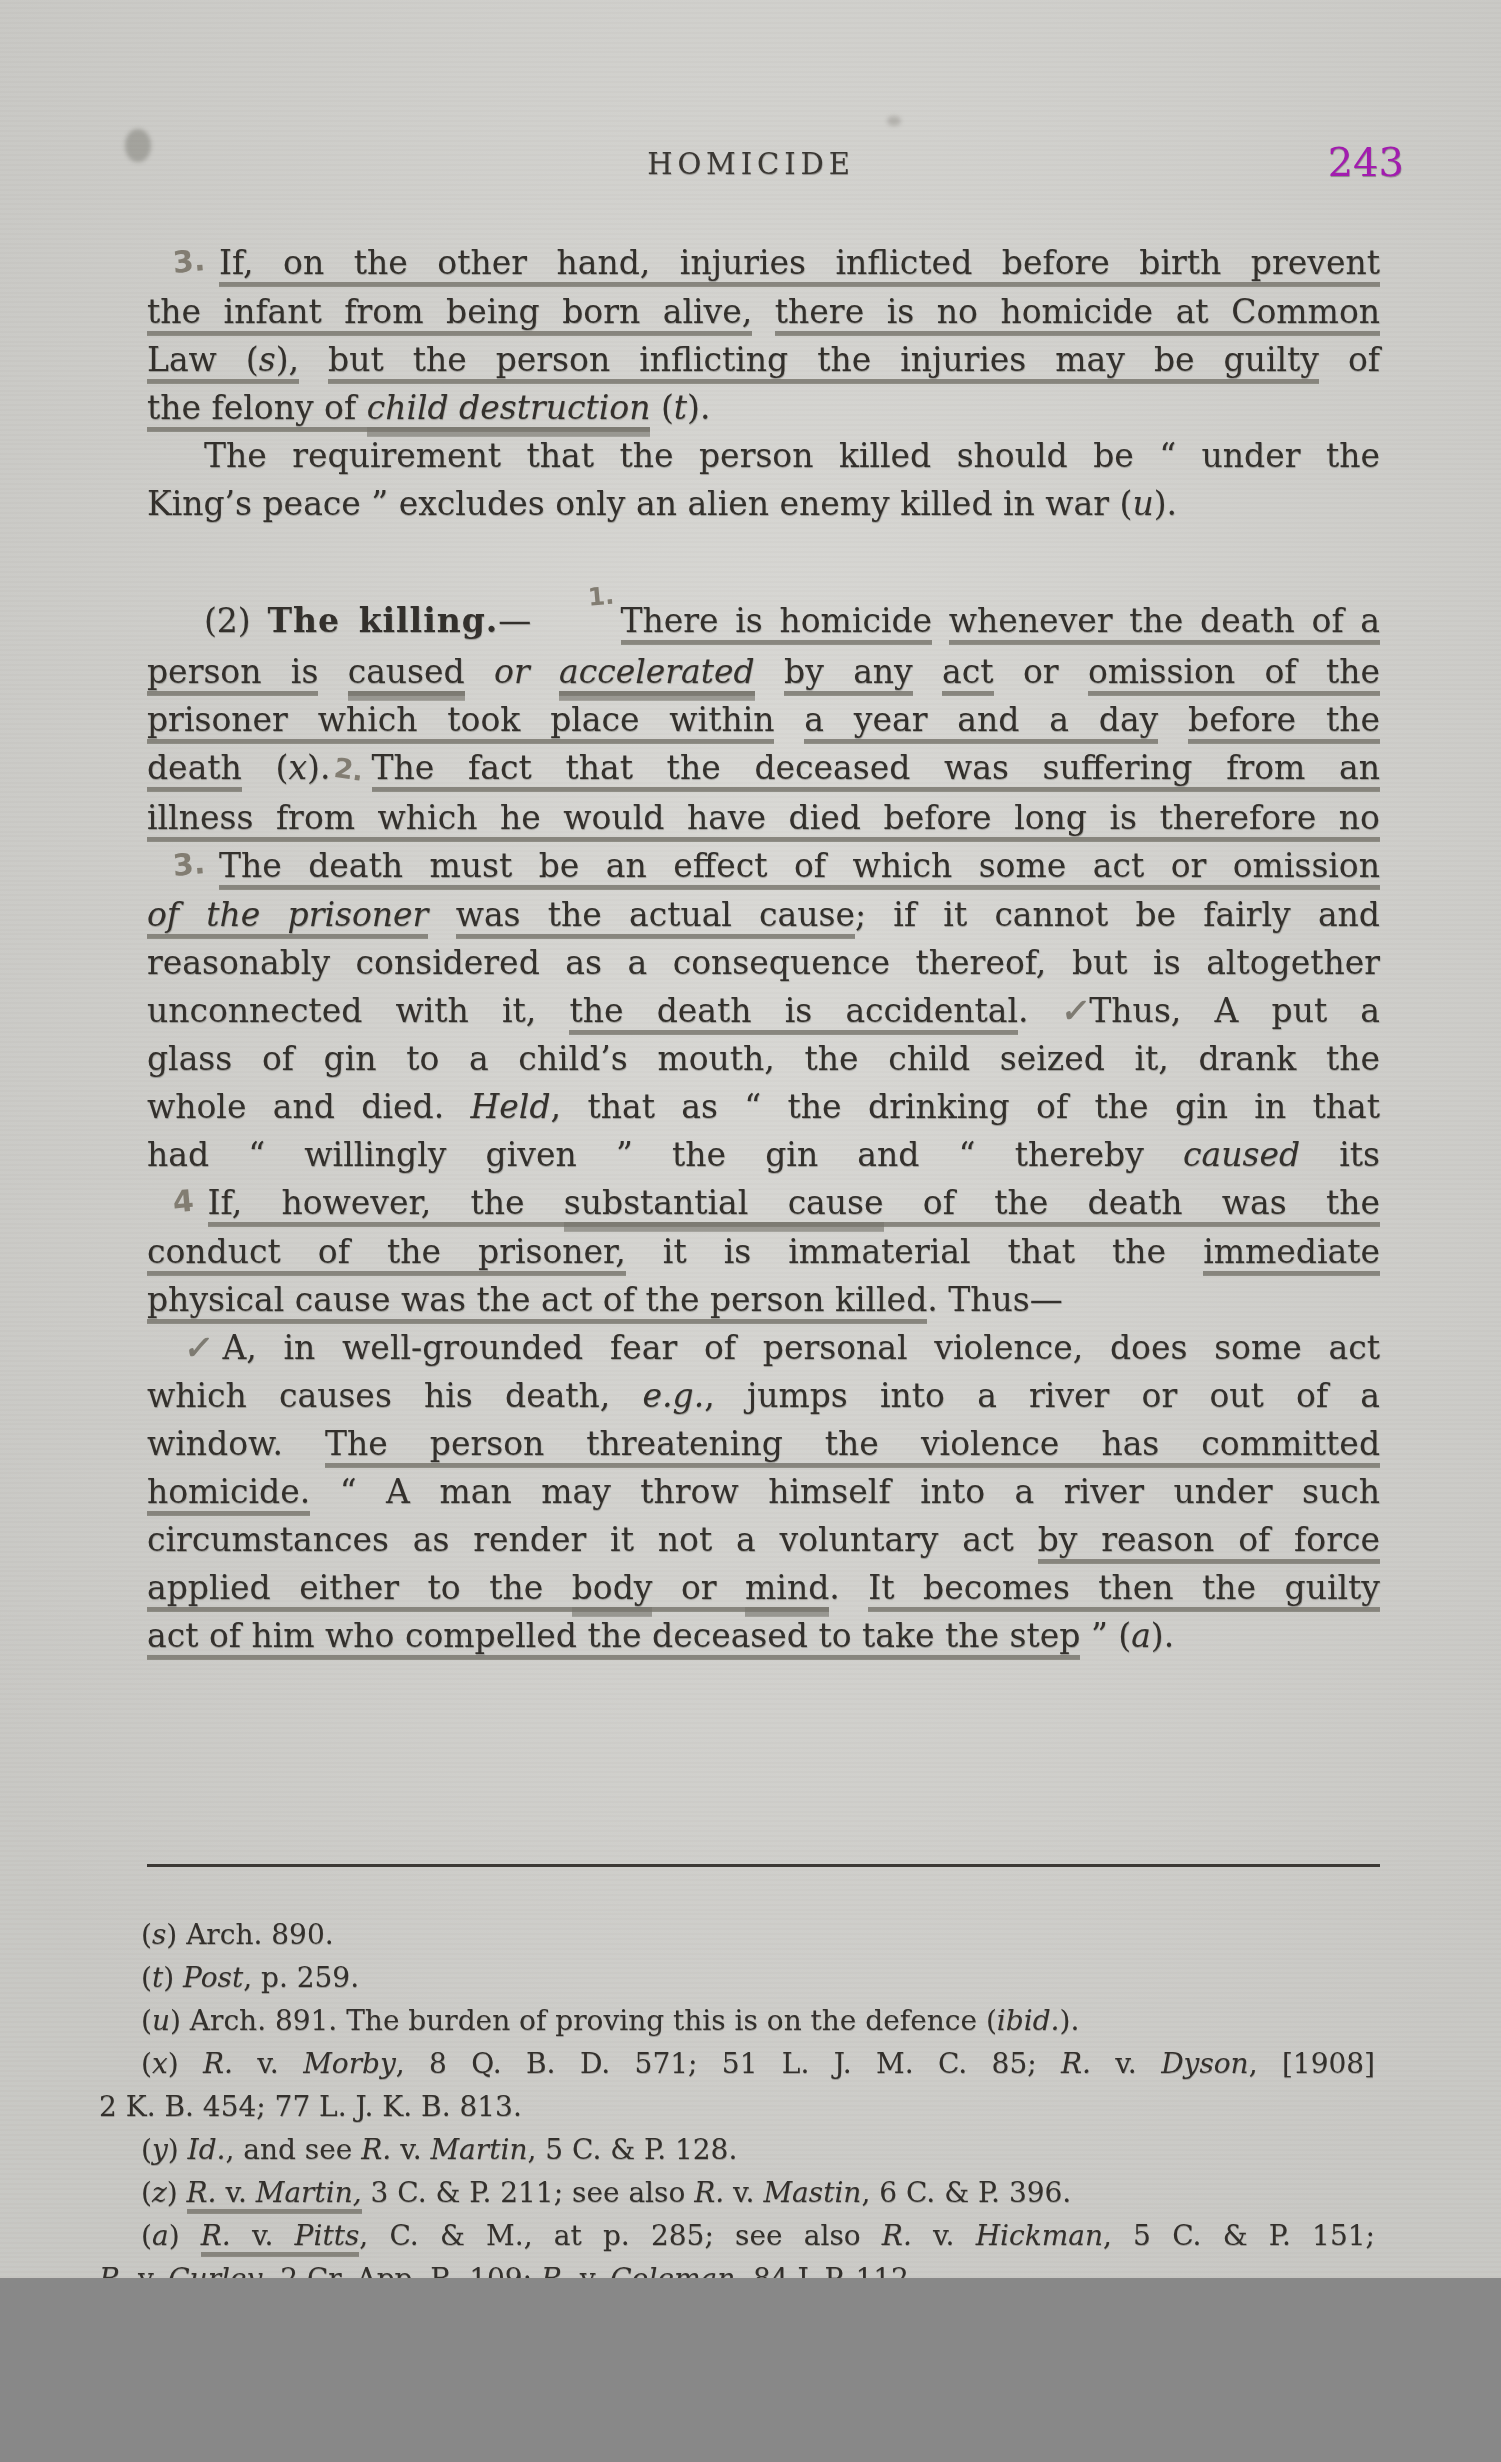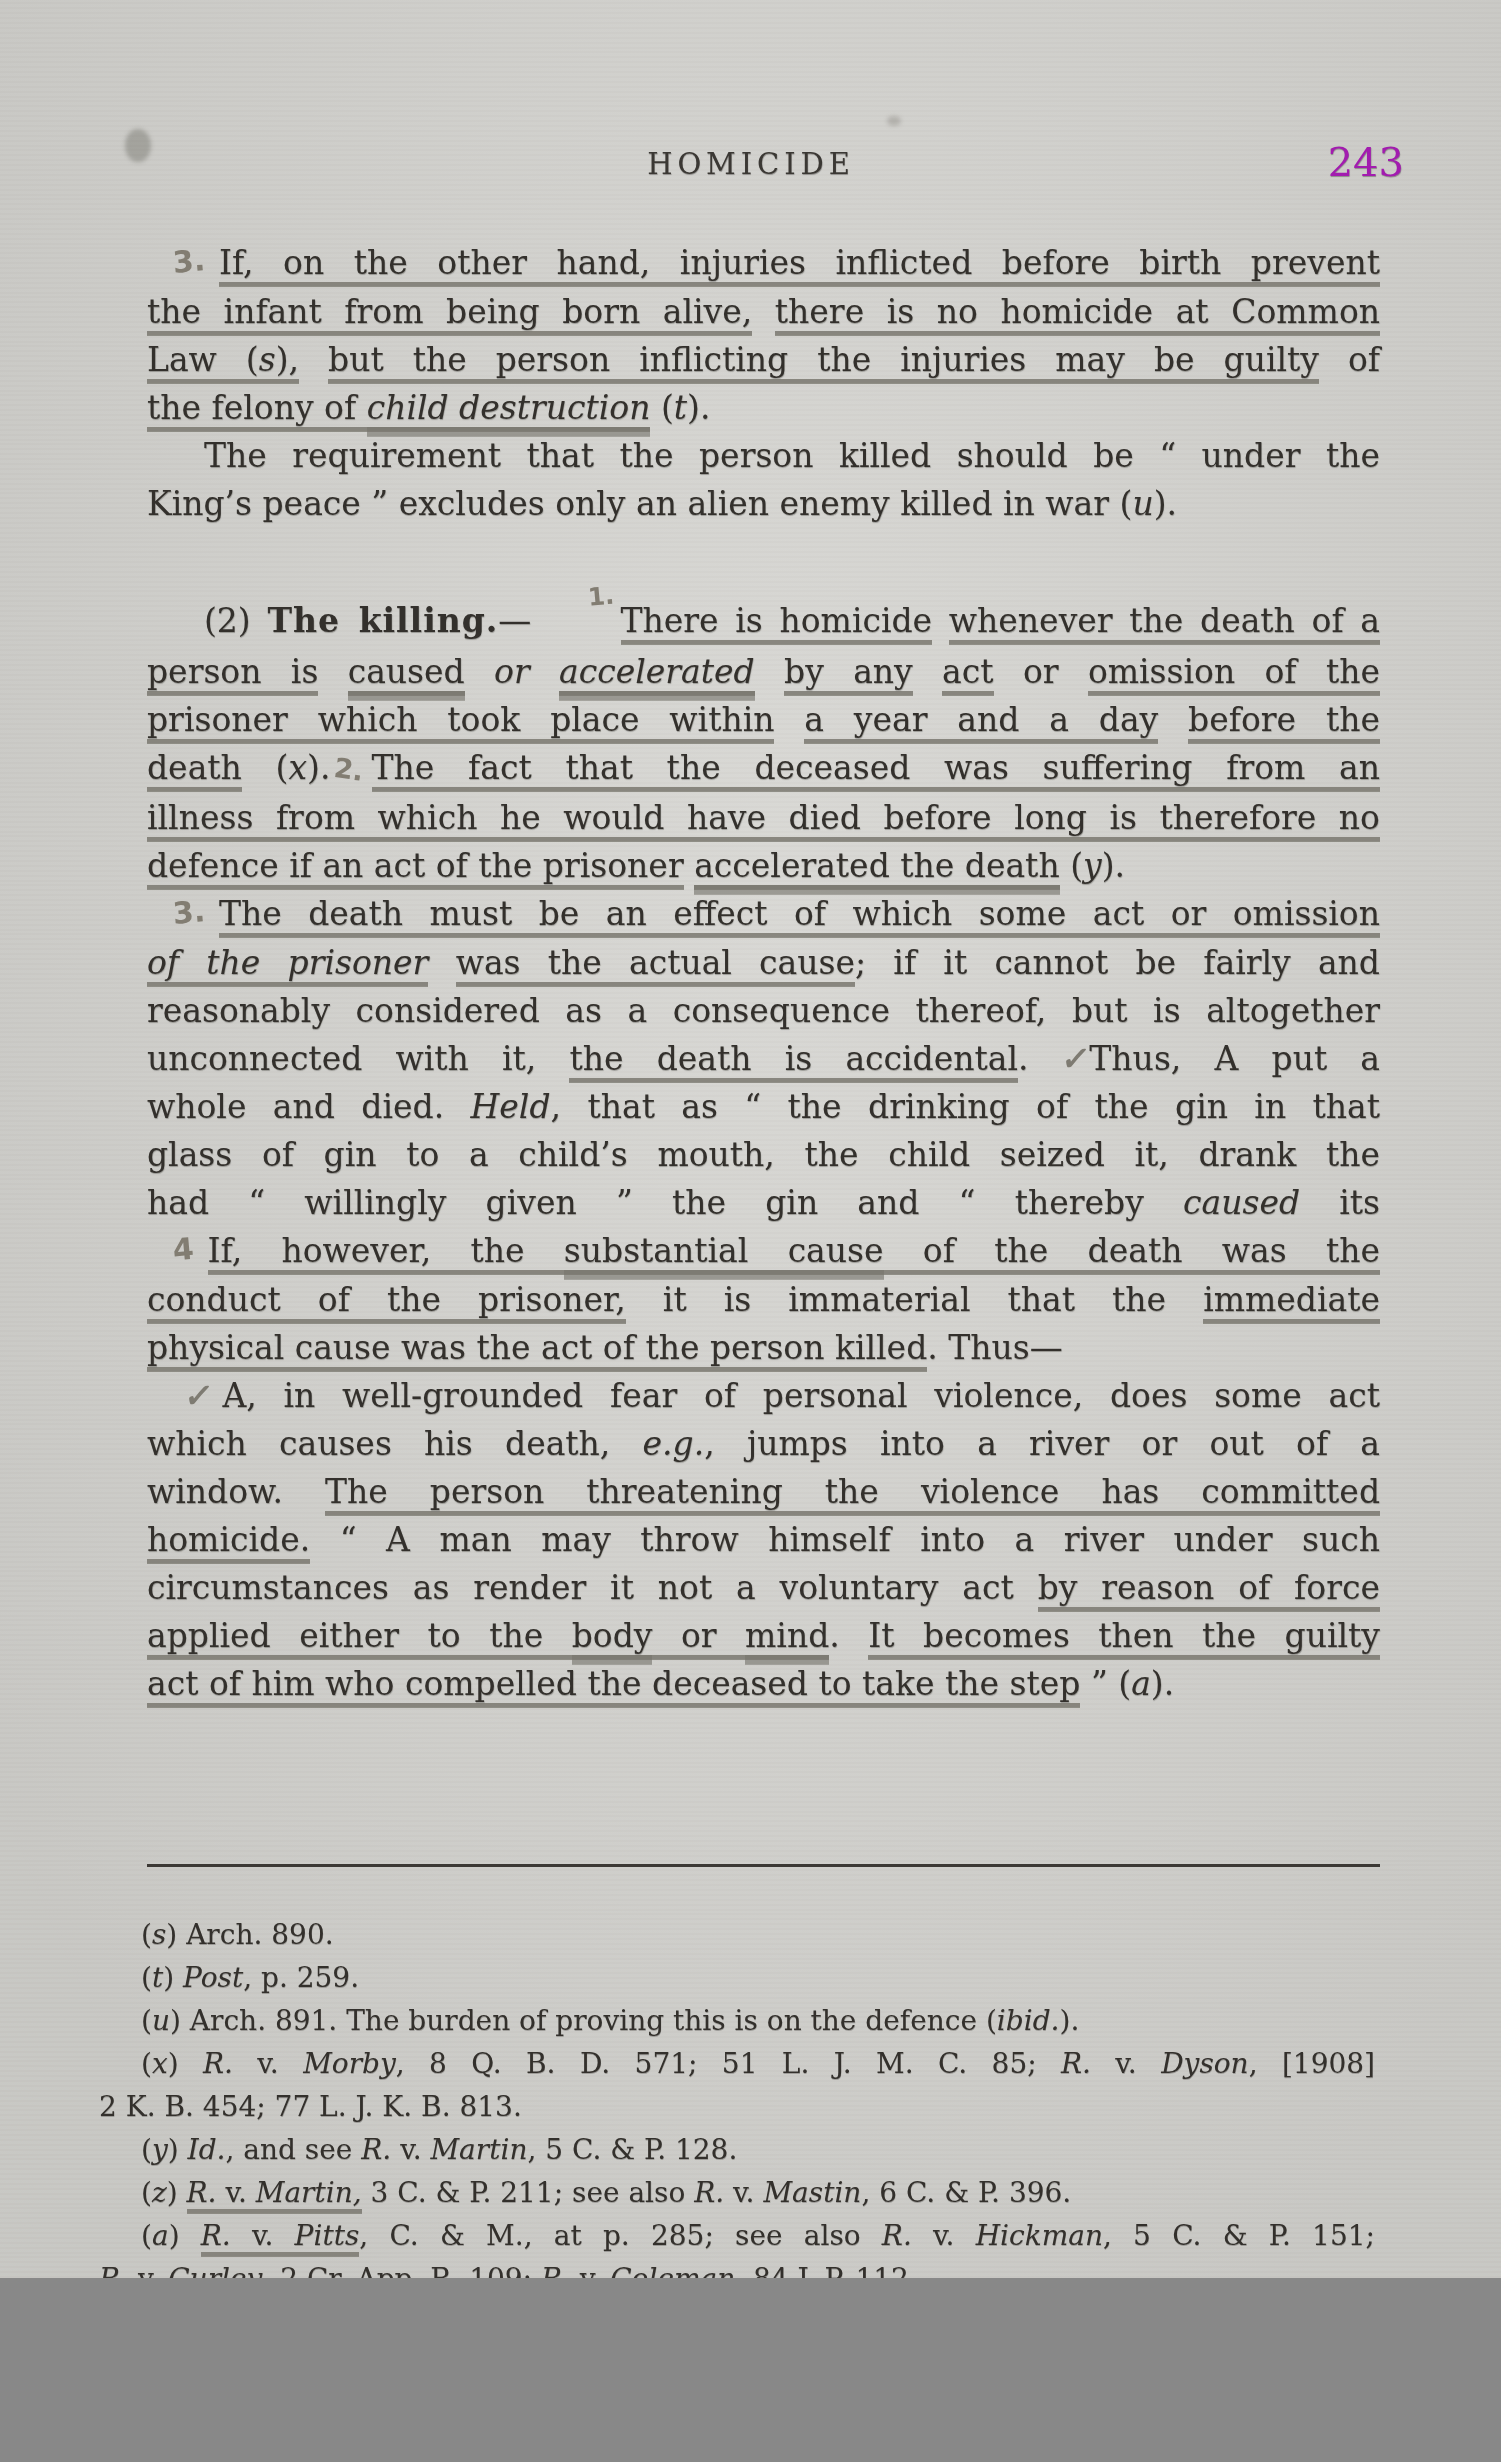--- a/index.html
+++ b/index.html
@@ -92,29 +92,28 @@
       <div class="para">
         <div class="bl first"><span>The requirement that the person killed should be “ under the</span></div>
         <div class="bl no-j"><span>King’s peace ” excludes only an alien enemy killed in war (</span><span class="i">u</span><span>).</span></div>
       </div>
       <div class="para" style="margin-top: 69px;">
         <div class="bl first"><span>(2) </span><span class="b">The killing.</span><span>—</span><span class="hand sup">1.</span><span class="u">There is homicide</span><span> </span><span class="u">whenever the death of a</span></div>
         <div class="bl"><span class="u">person is</span><span> </span><span class="uu">caused</span><span> </span><span class="i">or</span><span> </span><span class="i uu">accelerated</span><span> </span><span class="u">by any</span><span> </span><span class="u">act</span><span> or </span><span class="u">omission of the</span></div>
         <div class="bl"><span class="u">prisoner which took place within</span><span> </span><span class="u">a year and a day</span><span> </span><span class="u">before the</span></div>
         <div class="bl"><span class="u">death</span><span> (</span><span class="i">x</span><span>).</span><span class="hand inl">2.</span><span class="u">The fact that the deceased was suffering from an</span></div>
         <div class="bl"><span class="u">illness from which he would have died before long is therefore no</span></div>
-        <div class="bl no-j"><span class="u">defence if an act of the prisoner</span><span> </span><span class="uu">accelerated the death</span><span> (</span><span class="i">y</span><span>).</span></div>
       </div>
       <div class="para">
         <div class="bl first"><span class="hand m1">3.</span><span class="u">The death must be an effect of which some act or omission</span></div>
         <div class="bl"><span class="i u">of the prisoner</span><span> </span><span class="u">was the actual cause</span><span>; if it cannot be fairly and</span></div>
         <div class="bl"><span>reasonably considered as a consequence thereof, but is altogether</span></div>
         <div class="bl"><span>unconnected with it, </span><span class="u">the death is accidental</span><span>. </span><span class="check">✓</span><span>Thus, A put a</span></div>
+        <div class="bl"><span>glass of gin to a child’s mouth, the child seized it, drank the</span></div>
         <div class="bl"><span>whole and died.  </span><span class="i">Held</span><span>, that as “ the drinking of the gin in that</span></div>
-        <div class="bl"><span>glass of gin to a child’s mouth, the child seized it, drank the</span></div>
         <div class="bl"><span>had “ willingly given ” the gin and “ thereby </span><span class="i">caused</span><span> its</span></div>
       </div>
       <div class="para">
         <div class="bl first"><span class="hand m1">4</span><span class="u">If, however, the </span><span class="uu">substantial cause</span><span class="u"> of the death was the</span></div>
         <div class="bl"><span class="u">conduct of the prisoner,</span><span> it is immaterial that the </span><span class="u">immediate</span></div>
         <div class="bl no-j"><span class="u">physical cause was the act of the person killed</span><span>.  Thus—</span></div>
       </div>
       <div class="para">
         <div class="bl first"><span class="check m1">✓</span><span>A, in well-grounded fear of personal violence, does some act</span></div>
         <div class="bl"><span>which causes his death, </span><span class="i">e.g.</span><span>, jumps into a river or out of a</span></div>

